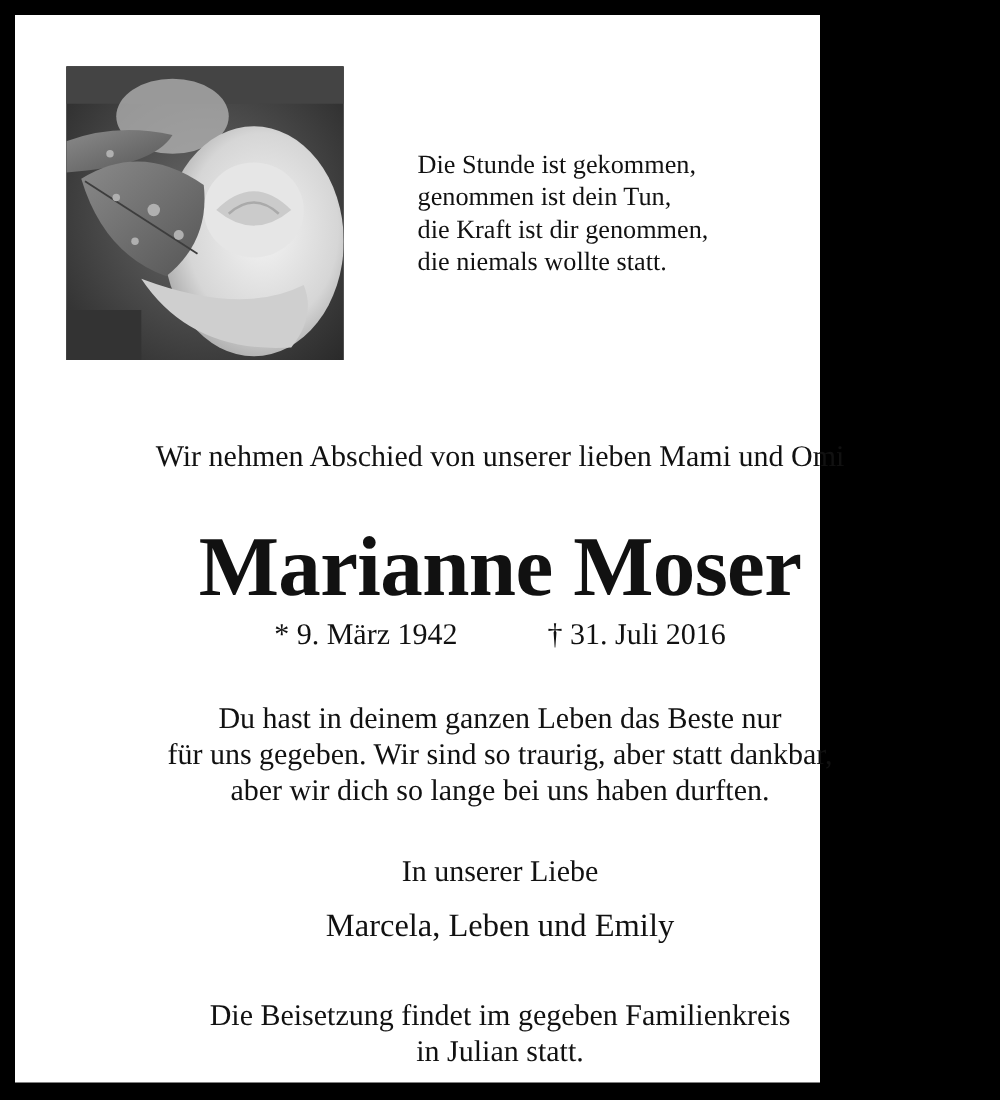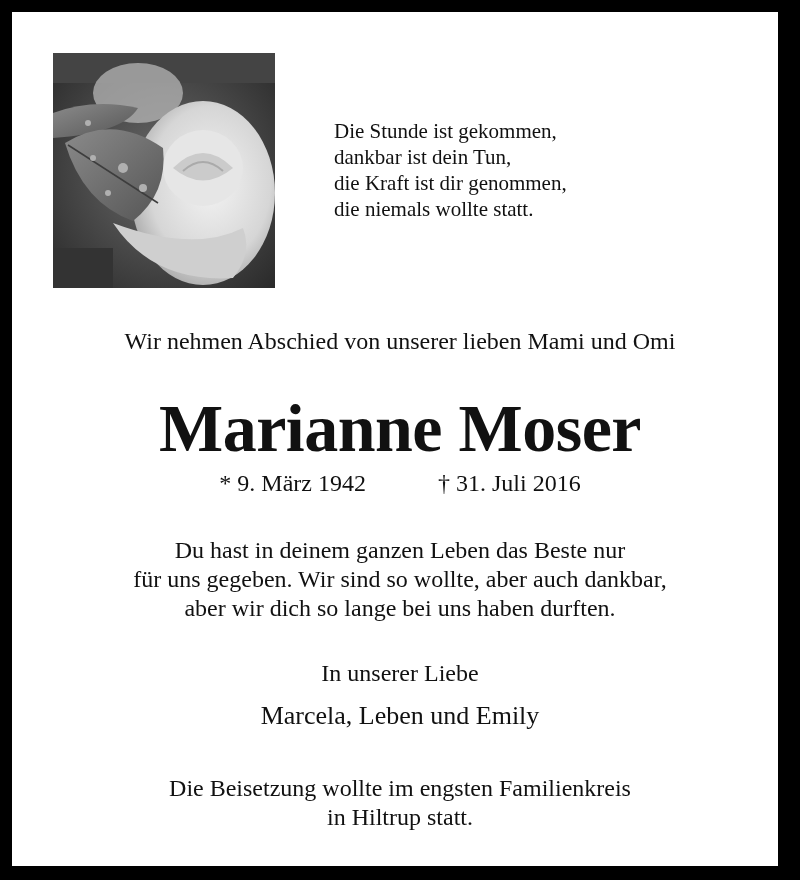--- a/index.html
+++ b/index.html
@@ -1,21 +1,21 @@
 <!DOCTYPE html>
 <html><head>
   <meta charset="utf-8">
   <style>
     html, body { margin: 0; padding: 0; }
     body { width: 800px; height: 880px; background: #000; font-family: "Liberation Serif", "DejaVu Serif", serif; color: #111; }
-    .card { position: absolute; left: 12px; top: 12px; width: 766px; height: 854px; background: #fff; }
+    .card { position: absolute; left: 12px; top: 12px; width: 644px; height: 854px; background: #fff; }
     .photo { position: absolute; left: 41px; top: 41px; width: 222px; height: 235px; overflow: hidden; background: #3a3a3a; }
     .poem { position: absolute; left: 322px; top: 106px; font-size: 21px; line-height: 26px; }
     .poem div { white-space: nowrap; }
-    .center { position: absolute; left: 0; width: 776px; text-align: center; white-space: nowrap; }
+    .center { position: absolute; left: 0; width: 776px; text-align: center; white-space: nowrap; margin-top: 25px; }
     .intro { top: 316px; font-size: 24px; }
     .name { top: 377px; font-size: 68px; font-weight: bold; letter-spacing: -0.5px; }
     .dates { top: 458px; font-size: 24px; }
     .dates span { display: inline-block; }
     .dates .gap { width: 72px; }
     .message { top: 524px; font-size: 24px; line-height: 29px; }
     .signoff { top: 648px; font-size: 24px; }
     .family { top: 689px; font-size: 26px; }
     .burial { top: 762px; font-size: 24px; line-height: 29px; }
   </style>
@@ -55,40 +55,40 @@
       <circle cx="40" cy="105" r="3" fill="#b0b0b0"></circle>
       <circle cx="90" cy="135" r="4" fill="#b0b0b0"></circle>
       <circle cx="55" cy="140" r="3" fill="#b0b0b0"></circle>
       <circle cx="35" cy="70" r="3" fill="#b0b0b0"></circle>
       <rect x="0" y="195" width="60" height="40" fill="#333"></rect>
     </svg>
   </div>
 
   <div class="poem">
     <div>Die Stunde ist gekommen,</div>
-    <div>dankbar ist dein Tun,</div>
+    <div>genommen ist dein Tun,</div>
     <div>die Kraft ist dir genommen,</div>
     <div>die niemals wollte statt.</div>
   </div>
 
   <div class="center intro">Wir nehmen Abschied von unserer lieben Mami und Omi</div>
 
   <div class="center name">Marianne Moser</div>
 
   <div class="center dates">
     <span>* 9. März 1942</span><span class="gap"></span><span>† 31. Juli 2016</span>
   </div>
 
   <div class="center message">
     <div>Du hast in deinem ganzen Leben das Beste nur</div>
-    <div>für uns gegeben. Wir sind so wollte, aber auch dankbar,</div>
+    <div>für uns gegeben. Wir sind so traurig, aber statt dankbar,</div>
     <div>aber wir dich so lange bei uns haben durften.</div>
   </div>
 
   <div class="center signoff">In unserer Liebe</div>
 
   <div class="center family">Marcela, Leben und Emily</div>
 
   <div class="center burial">
-    <div>Die Beisetzung wollte im engsten Familienkreis</div>
-    <div>in Hiltrup statt.</div>
+    <div>Die Beisetzung findet im gegeben Familienkreis</div>
+    <div>in Julian statt.</div>
   </div>
 </div>
 
 </body></html>

